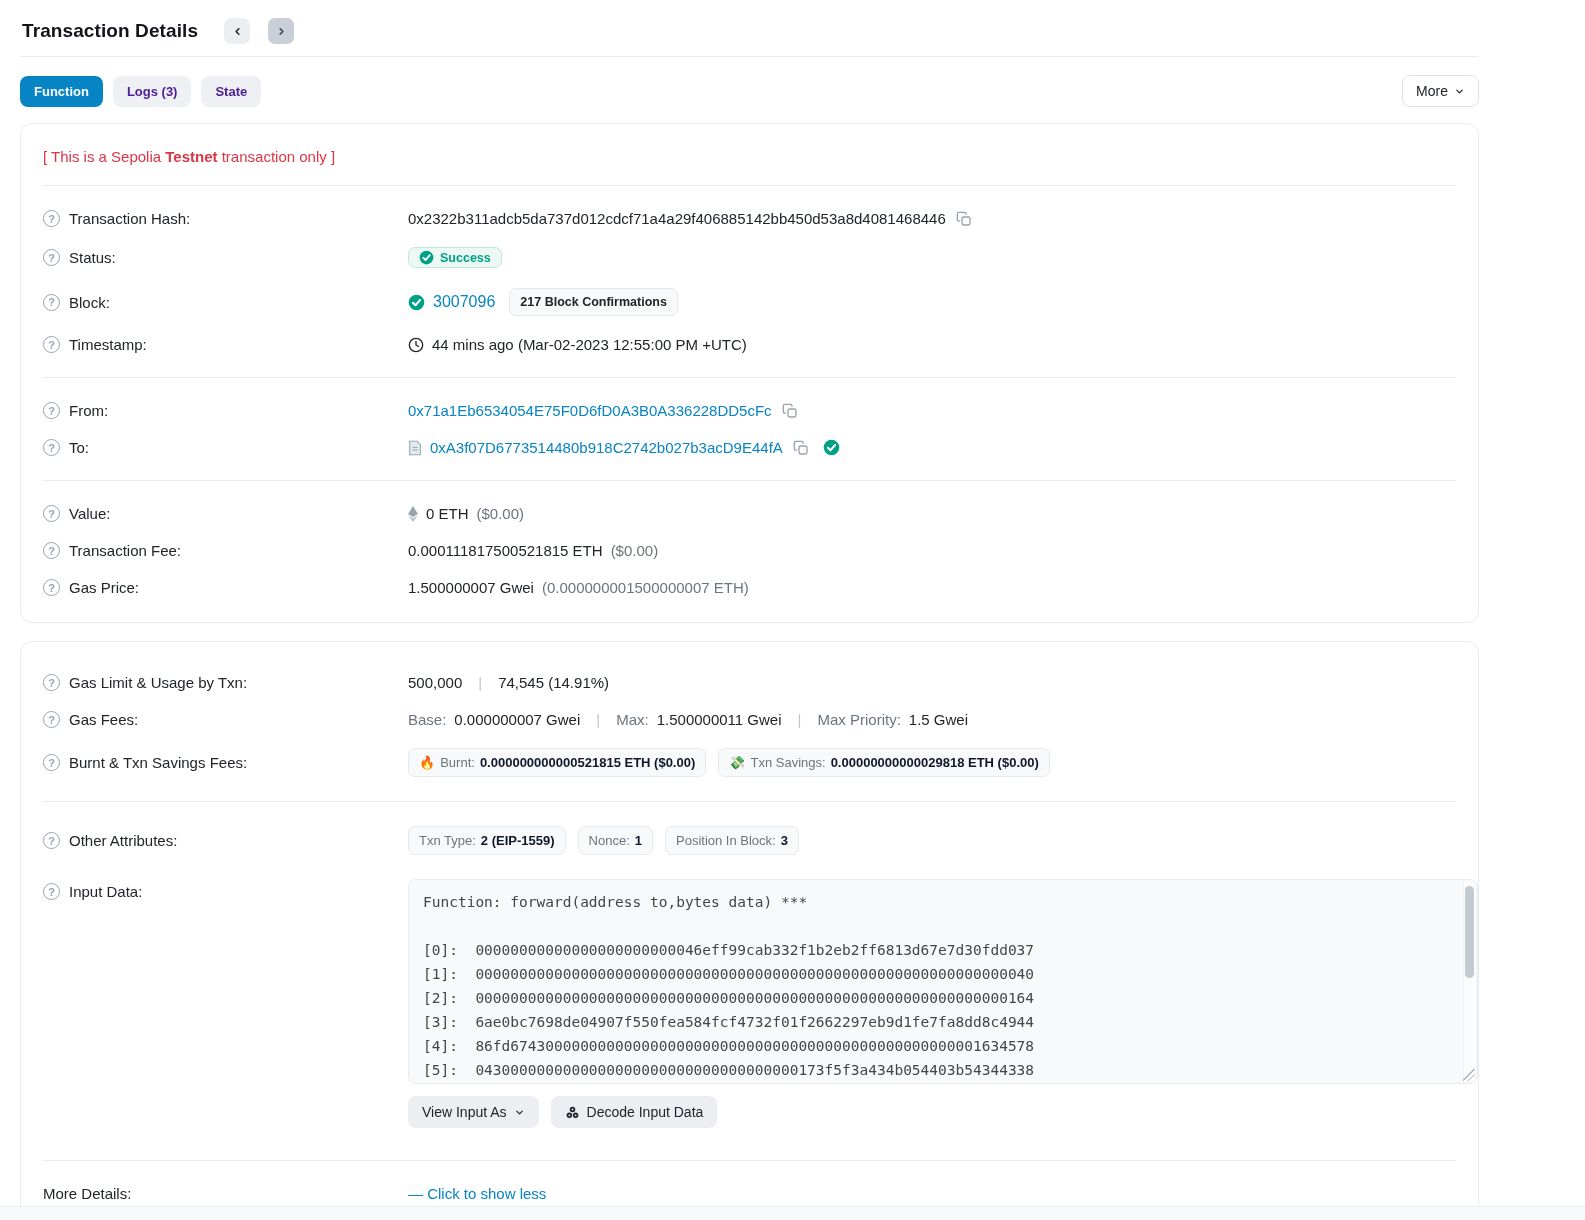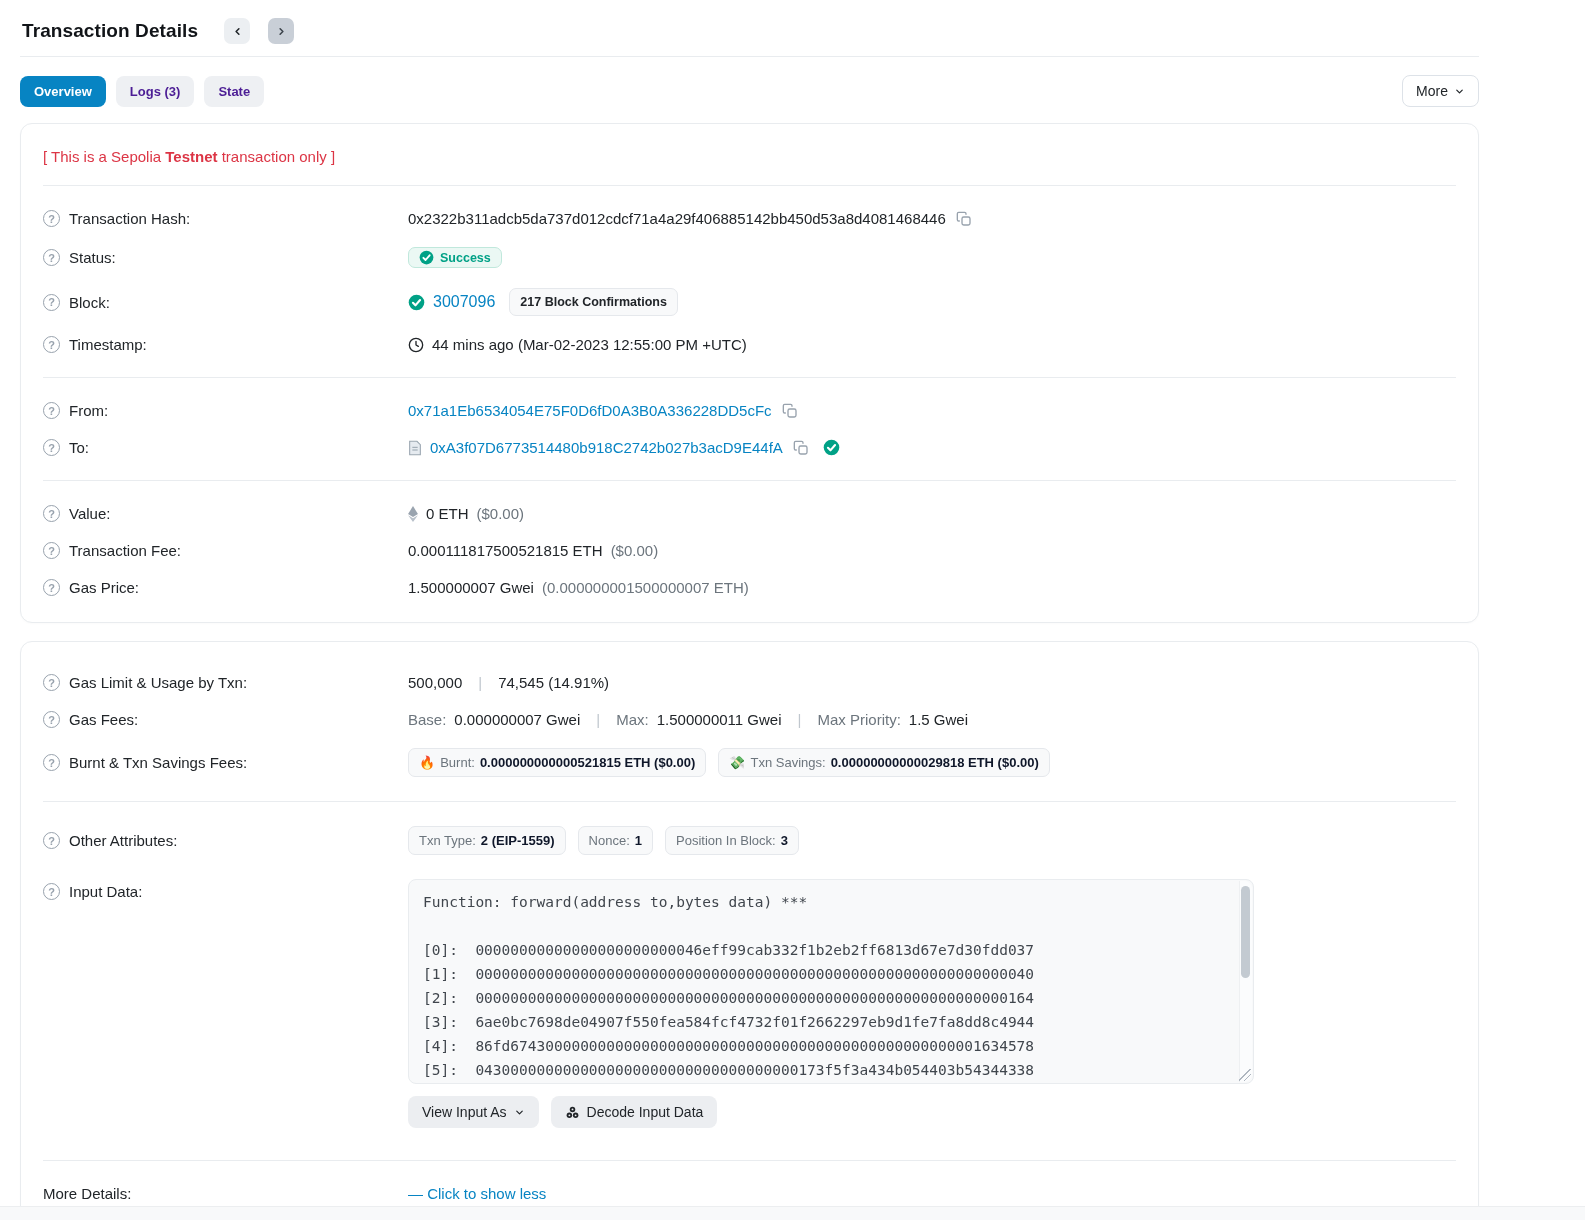--- a/index.html
+++ b/index.html
@@ -40,21 +40,21 @@
   .link { color:#0784c3; text-decoration:none; cursor:pointer; }
   .copy-btn { background:none; border:none; cursor:pointer; display:inline-flex; padding:0 2px; }
 
   .status-badge { display:inline-flex; align-items:center; gap:6px; background:#ebf8f4; border:1px solid #c0e8dc; color:#00a186; font-size:12.5px; font-weight:600; padding:2px 10px; border-radius:7px; }
   .pill-badge { background:#f8f9fa; border:1px solid #e5e8ec; border-radius:7px; padding:6px 10px; font-size:12.5px; font-weight:700; color:#212529; }
   .attr-badge { background:#f8f9fa; border:1px solid #e5e8ec; border-radius:7px; padding:6px 10px; font-size:13px; display:inline-flex; gap:5px; align-items:center; }
   .attr-badge .lab { color:#6c757d; font-weight:400; }
   .attr-badge .val { color:#0f172a; font-weight:700; }
 
   
-  .input-box { position:relative; width:846px; height:205px; background:#f8f9fa; border:1px solid #e9ecef; border-radius:8px; padding:10px 24px 0 14px; overflow:hidden; font-family:"DejaVu Sans Mono", monospace; font-size:14.5px; color:#40464d; }
+  .input-box { position:relative; width:1070px; height:205px; background:#f8f9fa; border:1px solid #e9ecef; border-radius:8px; padding:10px 24px 0 14px; overflow:hidden; font-family:"DejaVu Sans Mono", monospace; font-size:14.5px; color:#40464d; }
   .code-line { white-space:pre; line-height:24px; min-height:24px; }
   .sb-track { position:absolute; top:1px; right:1px; bottom:1px; width:13px; background:#fbfcfd; border-left:1px solid #eef0f2; border-radius:0 8px 8px 0; cursor:pointer; }
   .sb-thumb { position:absolute; top:5px; right:2px; width:9px; height:92px; background:#c3cad1; border-radius:5px; cursor:grab; }
   .resize-corner { position:absolute; right:2px; bottom:2px; width:12px; height:12px; cursor:nwse-resize;
     background:linear-gradient(135deg, transparent 0 45%, #aeb6bf 45% 52%, transparent 52% 68%, #aeb6bf 68% 75%, transparent 75%); }
   .input-actions { display:flex; gap:12px; margin-top:12px; }
   .gray-btn { display:inline-flex; align-items:center; gap:7px; background:#eceef1; border:none; border-radius:8px; padding:8px 14px; font-size:14px; font-weight:500; color:#212529; cursor:pointer;justify-content:space-between; }
 
   .footer-strip { position:absolute; left:0; right:0; bottom:0; height:14px; background:#f8f9fa; border-top:1px solid #eceef0; }
 
@@ -79,21 +79,21 @@
         <svg width="11" height="11" viewBox="0 0 24 24" fill="none" stroke="#3c434b" stroke-width="3.4" stroke-linecap="round" stroke-linejoin="round">
             <polyline points="9 18 15 12 9 6"></polyline>
           </svg>
       </span>
     </button>
   </div>
   <div class="hr"></div>
 
   <div class="tabs-row">
     <div class="tabs">
-      <button class="tab active">Overview</button>
+      <button class="tab active">Function</button>
       <button class="tab">Logs (3)</button>
       <button class="tab">State</button>
     </div>
     <button class="more-btn">
       <span>More</span>
       <span>
         <svg width="11" height="11" viewBox="0 0 24 24" fill="none" stroke="#212529" stroke-width="2.6" stroke-linecap="round" stroke-linejoin="round">
             <polyline points="6 9 12 15 18 9"></polyline>
           </svg>
       </span>

